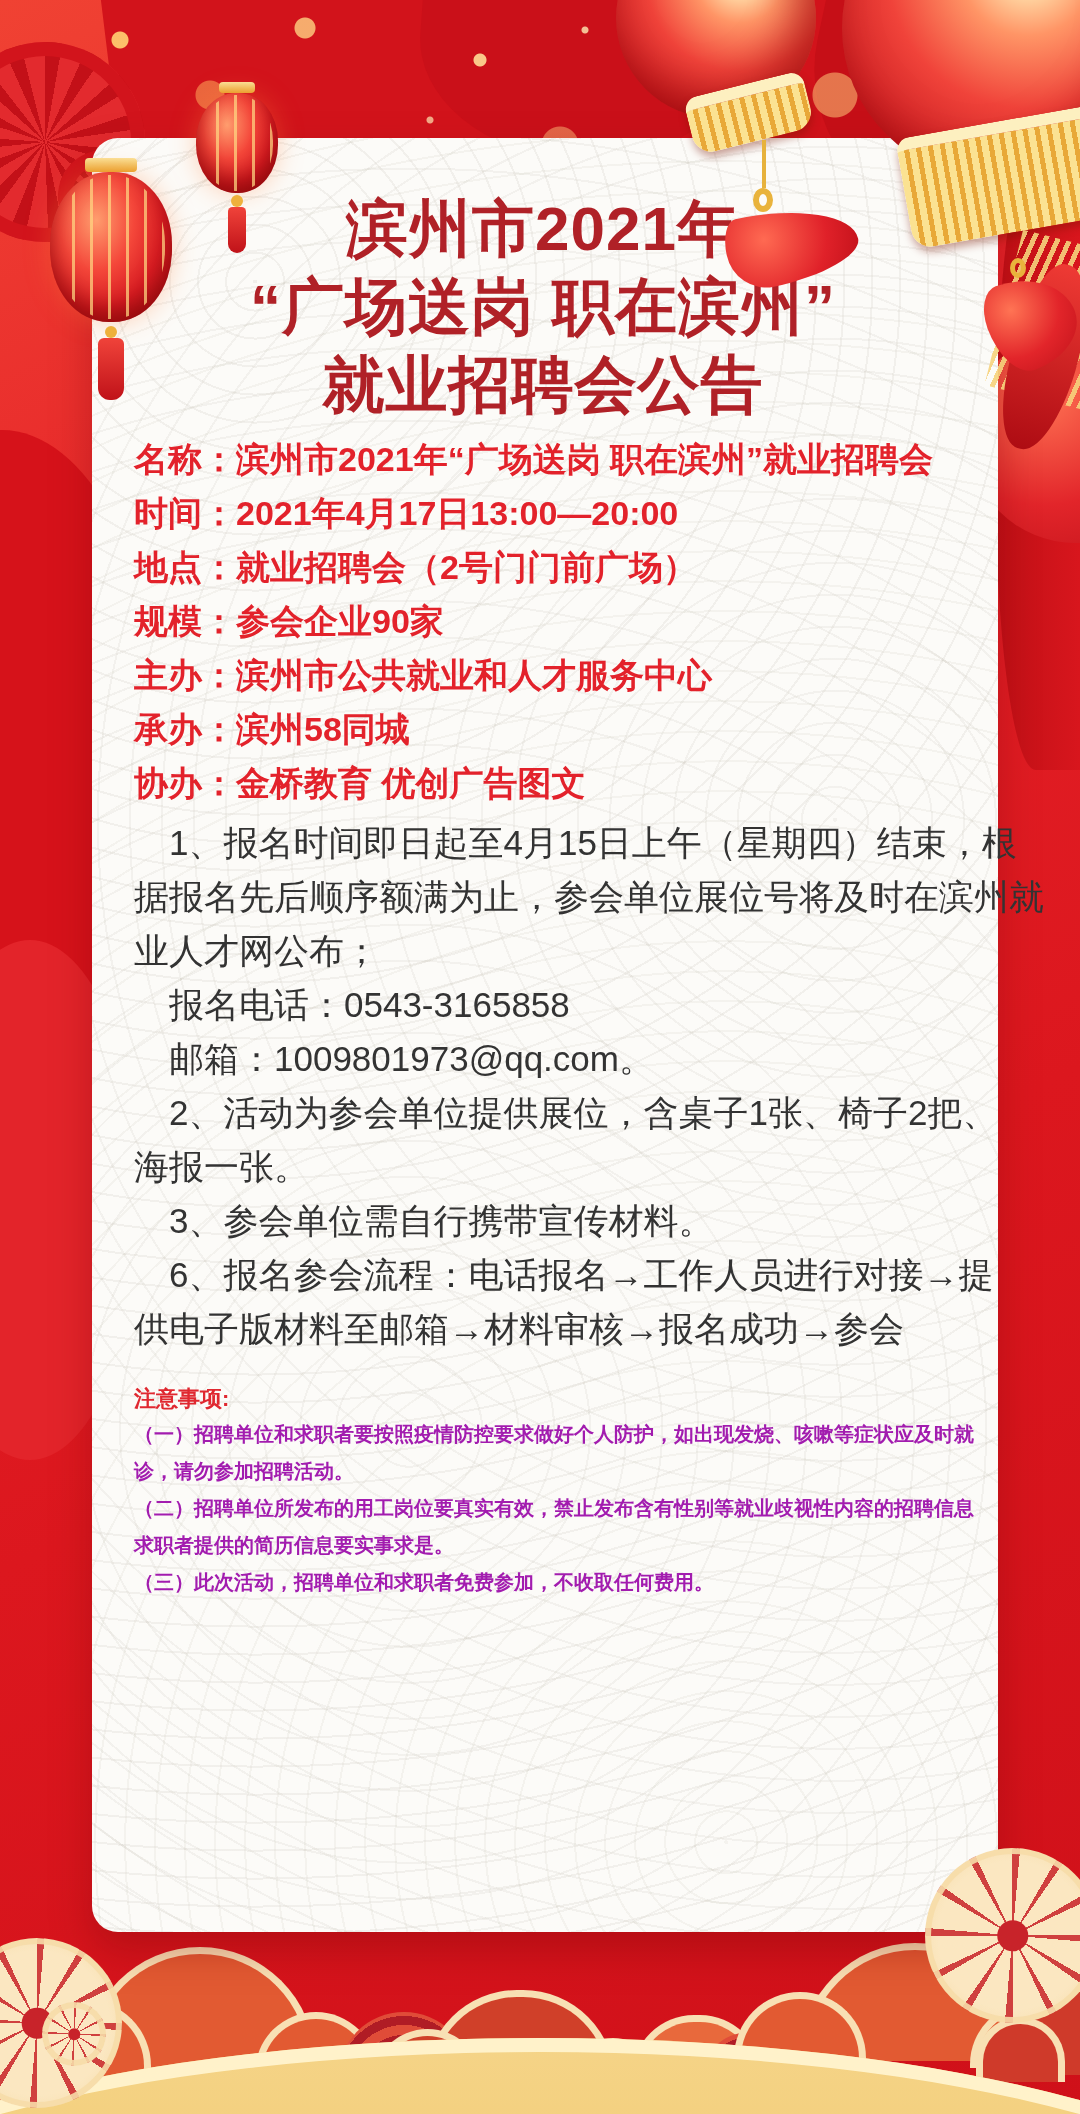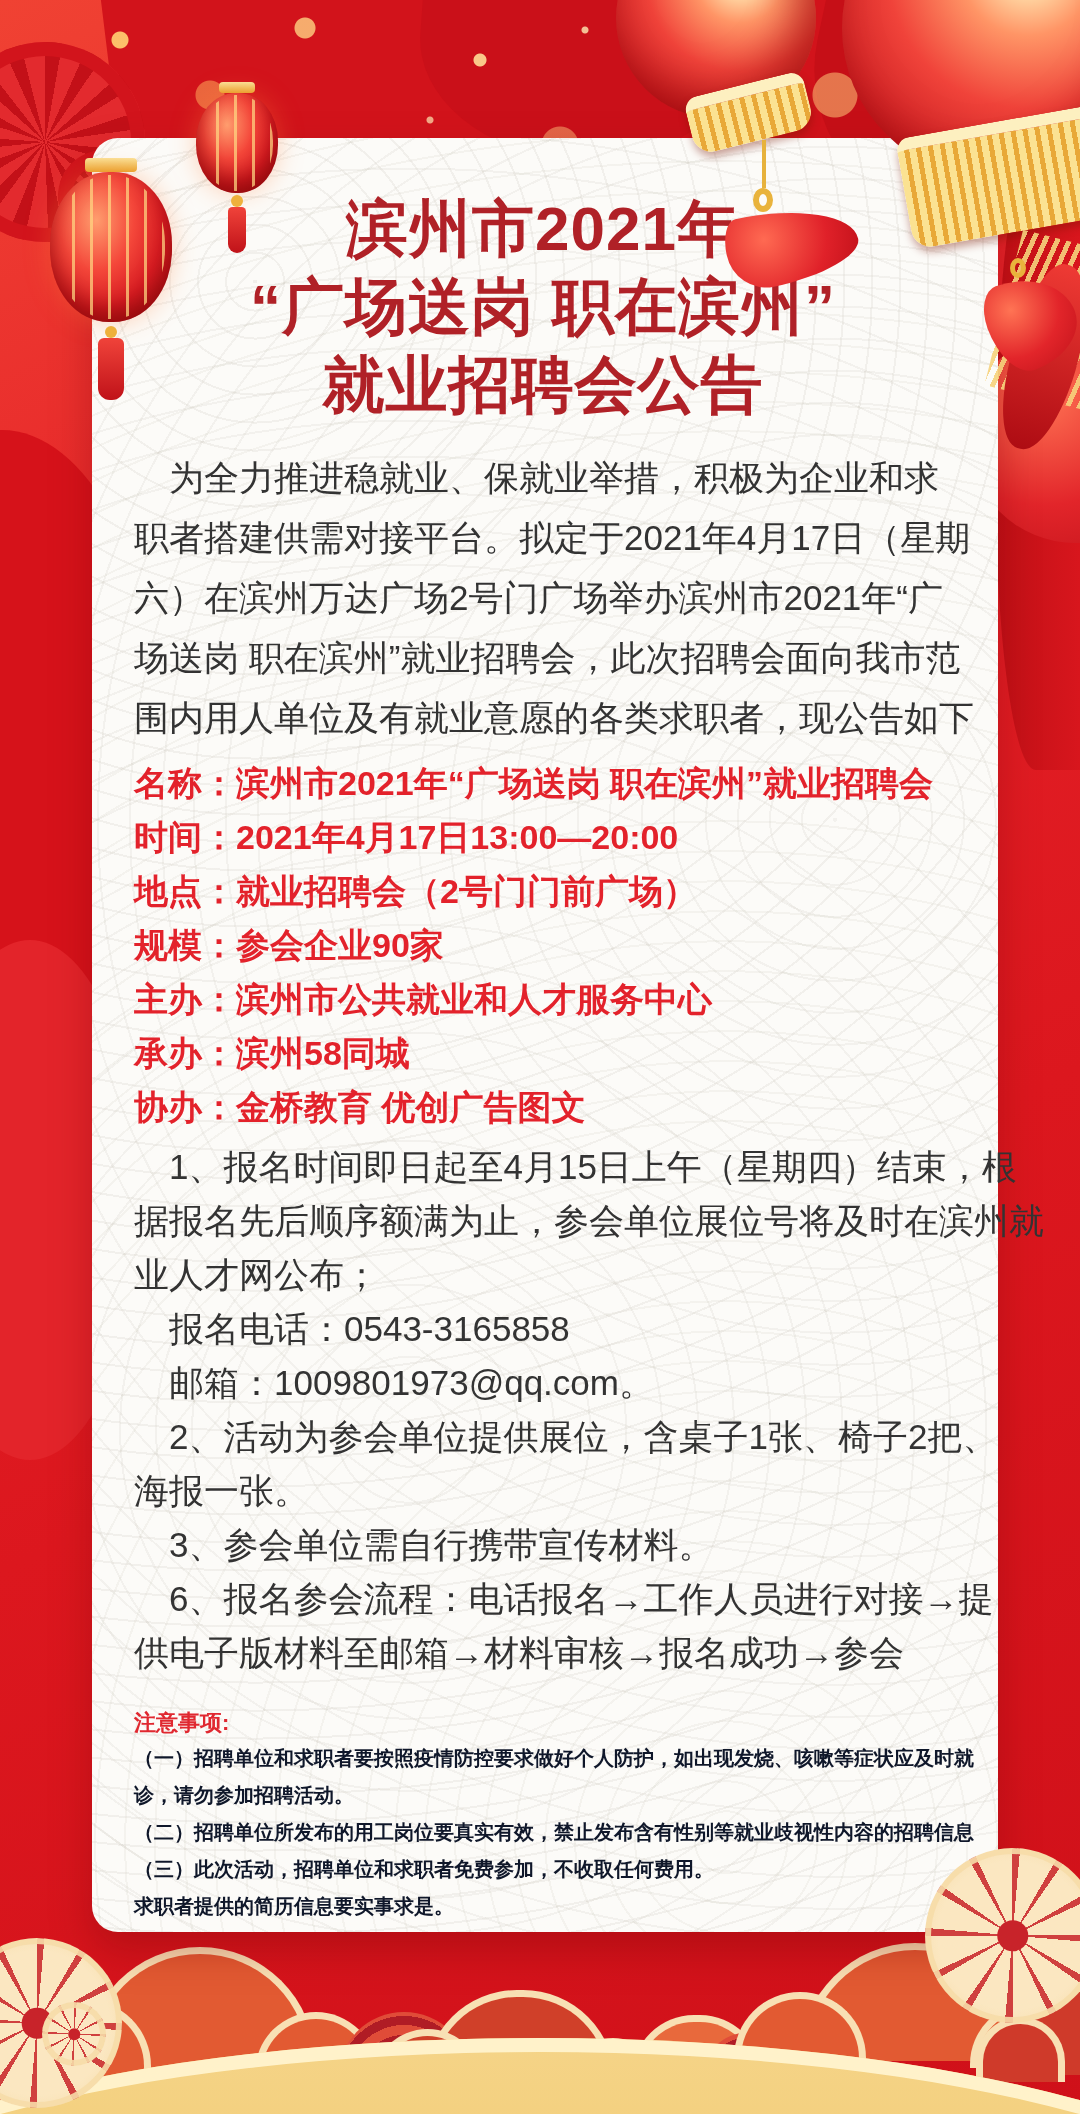--- a/index.html
+++ b/index.html
@@ -116,21 +116,21 @@
   .title-line{text-align:center;font-size:62px;line-height:78px;font-weight:700;
     color:#b02127;letter-spacing:1px;white-space:nowrap;}
   .intro{margin-top:24px;}
   .intro-line{font-size:35px;line-height:60px;color:#333;white-space:nowrap;}
   .info{margin-top:8px;}
   .info-line{font-size:34px;line-height:54px;font-weight:700;color:#e3222b;white-space:nowrap;}
   .items{margin-top:6px;}
   .item-line{font-size:35px;line-height:54px;color:#333;white-space:nowrap;}
   .notes{margin-top:26px;}
   .notes-heading{font-size:22px;line-height:34px;font-weight:700;color:#e02830;}
-  .note-line{font-size:20px;line-height:37px;font-weight:700;color:#0f172a;white-space:nowrap;}
+  .note-line{font-size:20px;line-height:37px;font-weight:700;color:#a21caf;white-space:nowrap;}
 
   
   .cloud{position:absolute;z-index:1;border:7px solid #f8e0b4;border-bottom:none;
     background:var(--c);border-radius:999px 999px 0 0;}
   .cloud::before,.cloud::after{content:"";position:absolute;bottom:-7px;background:var(--c);
     border:7px solid #f8e0b4;border-bottom:none;border-radius:999px 999px 0 0;}
   .cloud::before{left:-34%;width:55%;height:62%;}
   .cloud::after{right:-32%;width:50%;height:52%;}
   .cl1{left:85px;top:1947px;width:230px;height:128px;--c:#e25a32;}
   .cl2{left:425px;top:1990px;width:190px;height:92px;--c:#d04029;}
@@ -172,27 +172,20 @@
   <div class="redball"></div>
 
   <div class="card">
     <div class="pattern"></div>
     <div class="card-inner">
       <h1 class="title">
           <div class="title-line">滨州市2021年</div>
           <div class="title-line">“广场送岗 职在滨州”</div>
           <div class="title-line">就业招聘会公告</div>
         </h1>
-      <div class="intro">
-          <div class="intro-line">　为全力推进稳就业、保就业举措，积极为企业和求</div>
-          <div class="intro-line">职者搭建供需对接平台。拟定于2021年4月17日（星期</div>
-          <div class="intro-line">六）在滨州万达广场2号门广场举办滨州市2021年“广</div>
-          <div class="intro-line">场送岗 职在滨州”就业招聘会，此次招聘会面向我市范</div>
-          <div class="intro-line">围内用人单位及有就业意愿的各类求职者，现公告如下</div>
-        </div>
       <div class="info">
           <div class="info-line">名称：滨州市2021年“广场送岗 职在滨州”就业招聘会</div>
           <div class="info-line">时间：2021年4月17日13:00—20:00</div>
           <div class="info-line">地点：就业招聘会（2号门门前广场）</div>
           <div class="info-line">规模：参会企业90家</div>
           <div class="info-line">主办：滨州市公共就业和人才服务中心</div>
           <div class="info-line">承办：滨州58同城</div>
           <div class="info-line">协办：金桥教育 优创广告图文</div>
         </div>
       <div class="items">
@@ -206,22 +199,22 @@
           <div class="item-line">　3、参会单位需自行携带宣传材料。</div>
           <div class="item-line">　6、报名参会流程：电话报名→工作人员进行对接→提</div>
           <div class="item-line">供电子版材料至邮箱→材料审核→报名成功→参会</div>
         </div>
       <div class="notes">
         <div class="notes-heading">注意事项:</div>
         <div>
             <div class="note-line">（一）招聘单位和求职者要按照疫情防控要求做好个人防护，如出现发烧、咳嗽等症状应及时就</div>
             <div class="note-line">诊，请勿参加招聘活动。</div>
             <div class="note-line">（二）招聘单位所发布的用工岗位要真实有效，禁止发布含有性别等就业歧视性内容的招聘信息</div>
+            <div class="note-line">求职者提供的简历信息要实事求是。</div>
             <div class="note-line">（三）此次活动，招聘单位和求职者免费参加，不收取任何费用。</div>
-            <div class="note-line">求职者提供的简历信息要实事求是。</div>
           </div>
       </div>
     </div>
   </div>
 
   <div class="lantern l1">
     <i class="cap"></i>
       <i class="body"></i>
       <i class="tassel"></i>
   </div>

